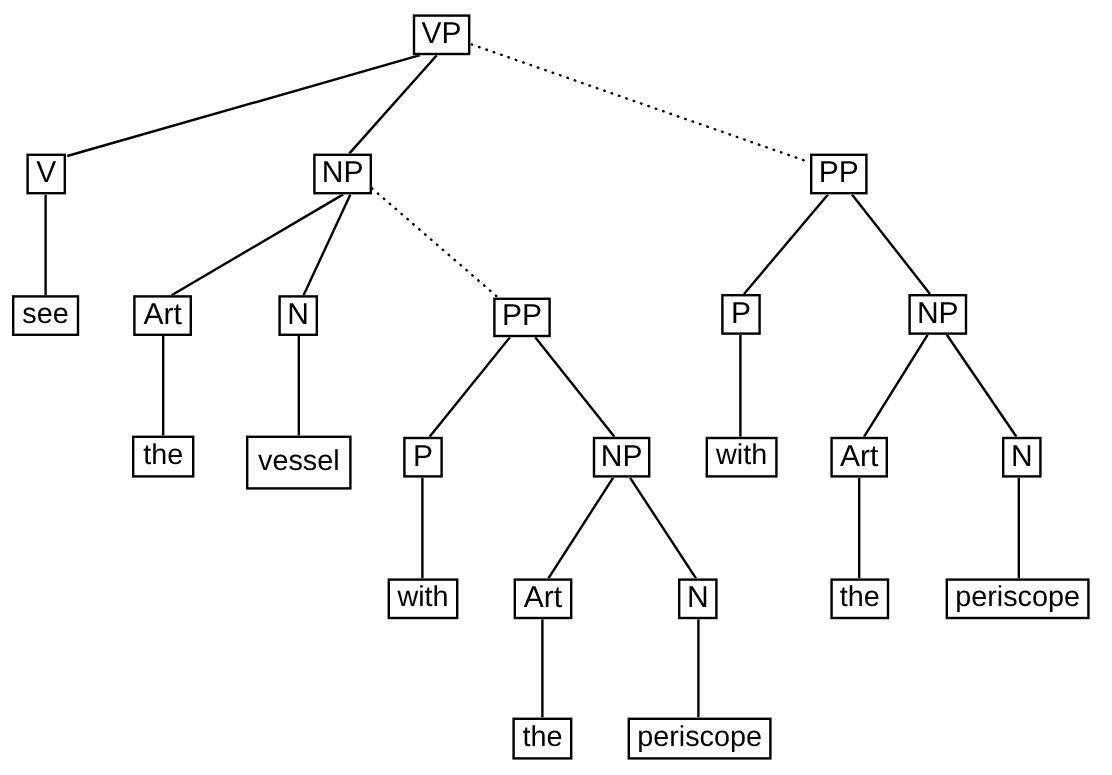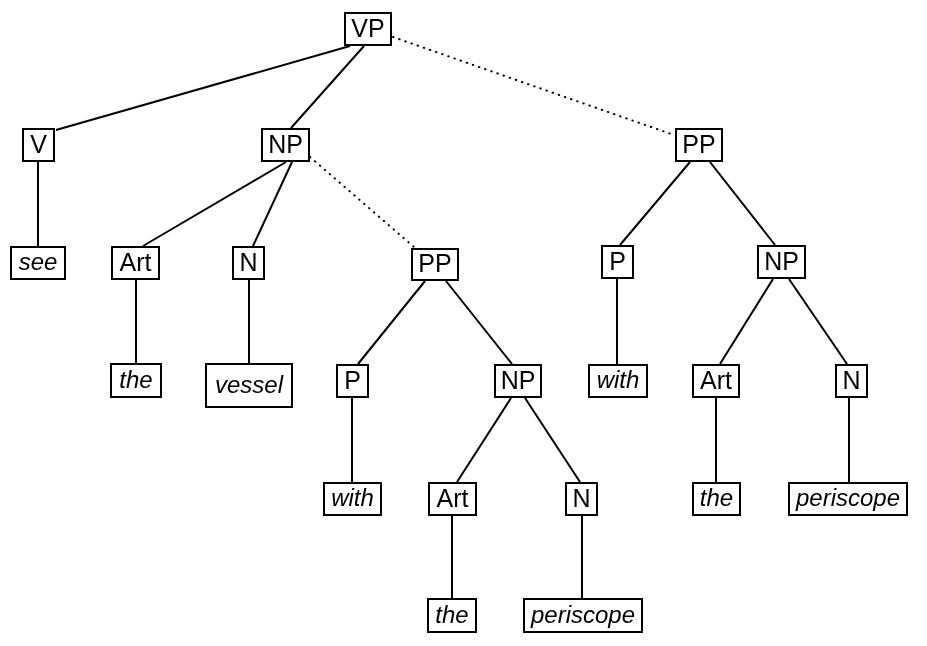--- a/index.html
+++ b/index.html
@@ -35,21 +35,20 @@
     white-space: nowrap;
     line-height: 1;
     color: #000000;
   }
   .node.cat {
     font-size: 25px;
     font-style: normal;
   }
   .node.leaf {
     font-size: 24px;
-    font-style: italic;
   }
   .node-label {
     display: block;
     transform: translateY(-1px);
   }
 </style>
 </head>
 <body>
 
 <div id="tree-canvas">

